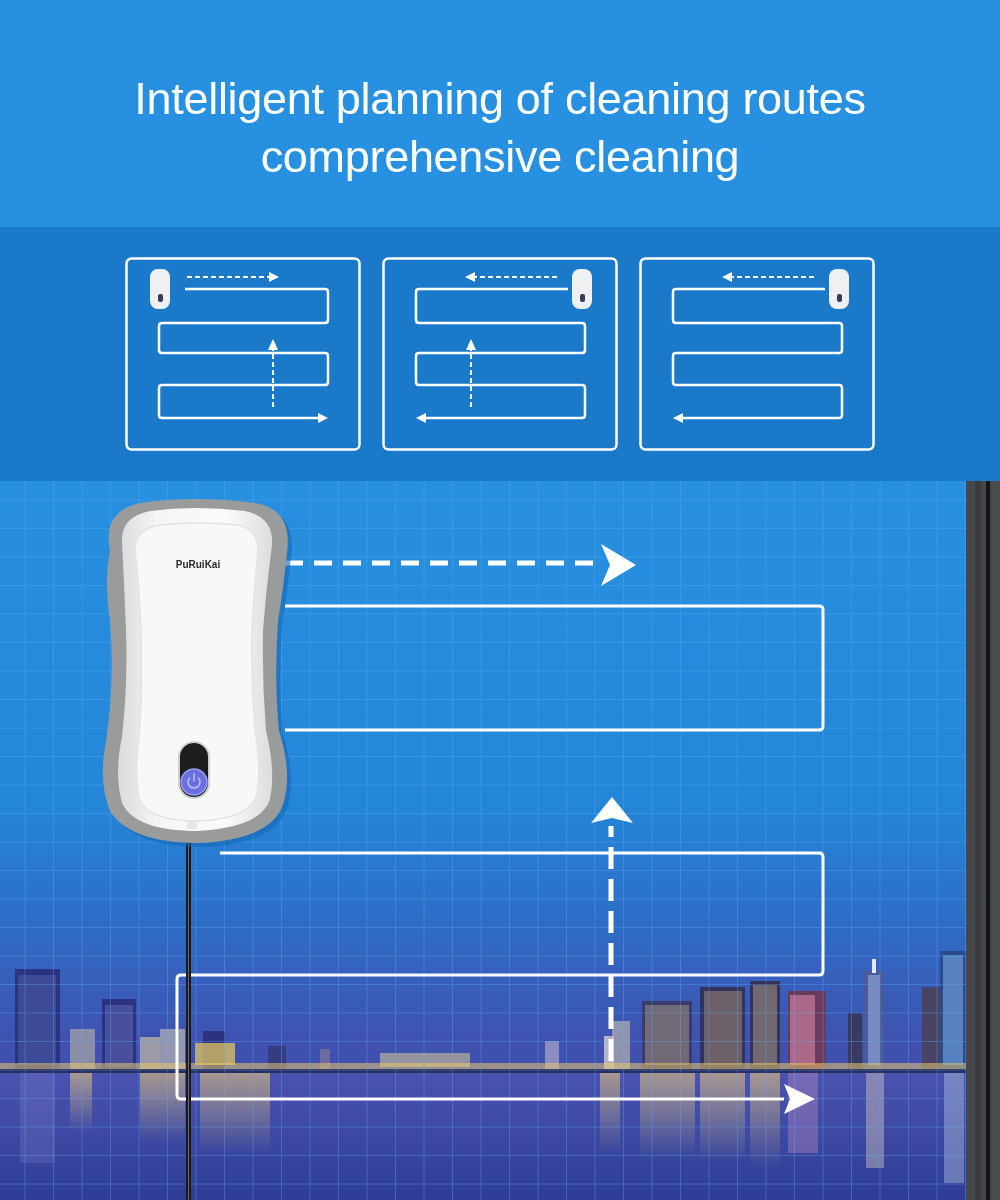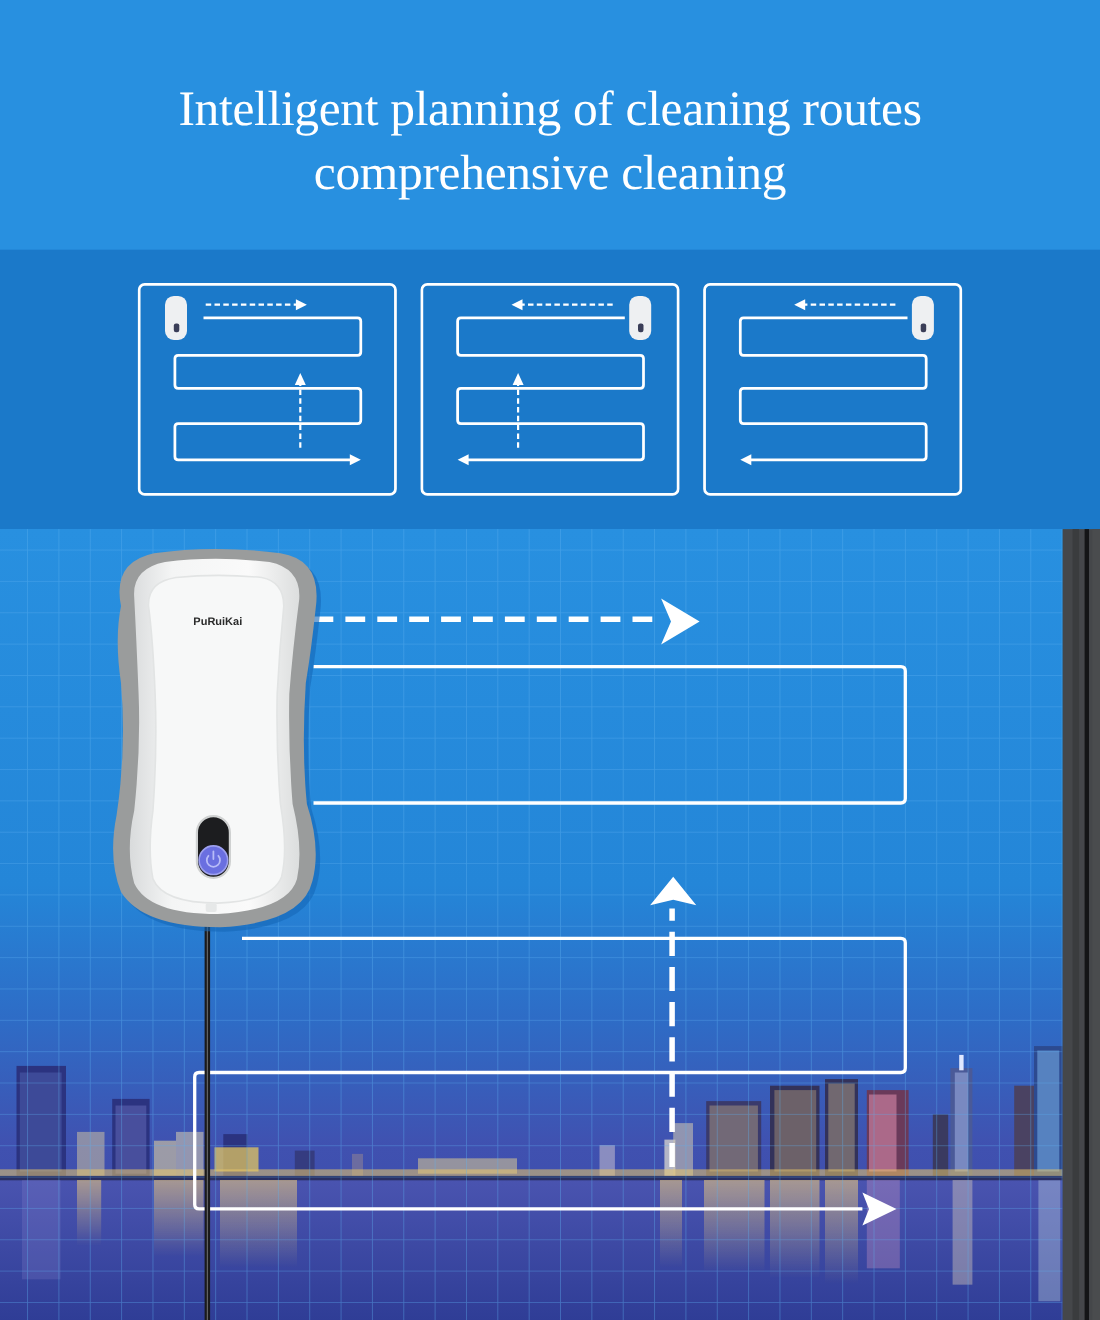--- a/index.html
+++ b/index.html
@@ -1,21 +1,21 @@
 <!DOCTYPE html>
 <html><head>
 <meta charset="utf-8">
 <style>
   html, body { margin: 0; padding: 0; }
   body { width: 1000px; height: 1200px; overflow: hidden; background: #2a8fdf; font-family: "Liberation Sans", sans-serif; }
   .page { position: relative; width: 1000px; height: 1200px; overflow: hidden; }
 
   
   .header { position: absolute; left: 0; top: 0; width: 1000px; height: 227px; background: #2890e0; }
-  .headline { position: absolute; left: 0; top: 70px; width: 1000px; text-align: center; color: #ffffff; font-family: Liberation Serif, serif; font-size: 45px; line-height: 58px; letter-spacing: -0.3px; }
+  .headline { position: absolute; left: 0; top: 70px; width: 1000px; text-align: center; color: #ffffff; font-family: Liberation Sans, sans-serif; font-size: 45px; line-height: 58px; letter-spacing: -0.3px; }
   .headline span { display: block; }
 
   
   .band { position: absolute; left: 0; top: 227px; width: 1000px; height: 254px; background: #1b79c9; }
   .diagram { position: absolute; top: 257px; width: 236px; height: 194px; }
   .diagram svg { display: block; }
 
   
   .photo { position: absolute; left: 0; top: 481px; width: 1000px; height: 863px; overflow: hidden; text-align: center; }
   .photo svg { display: block; }

